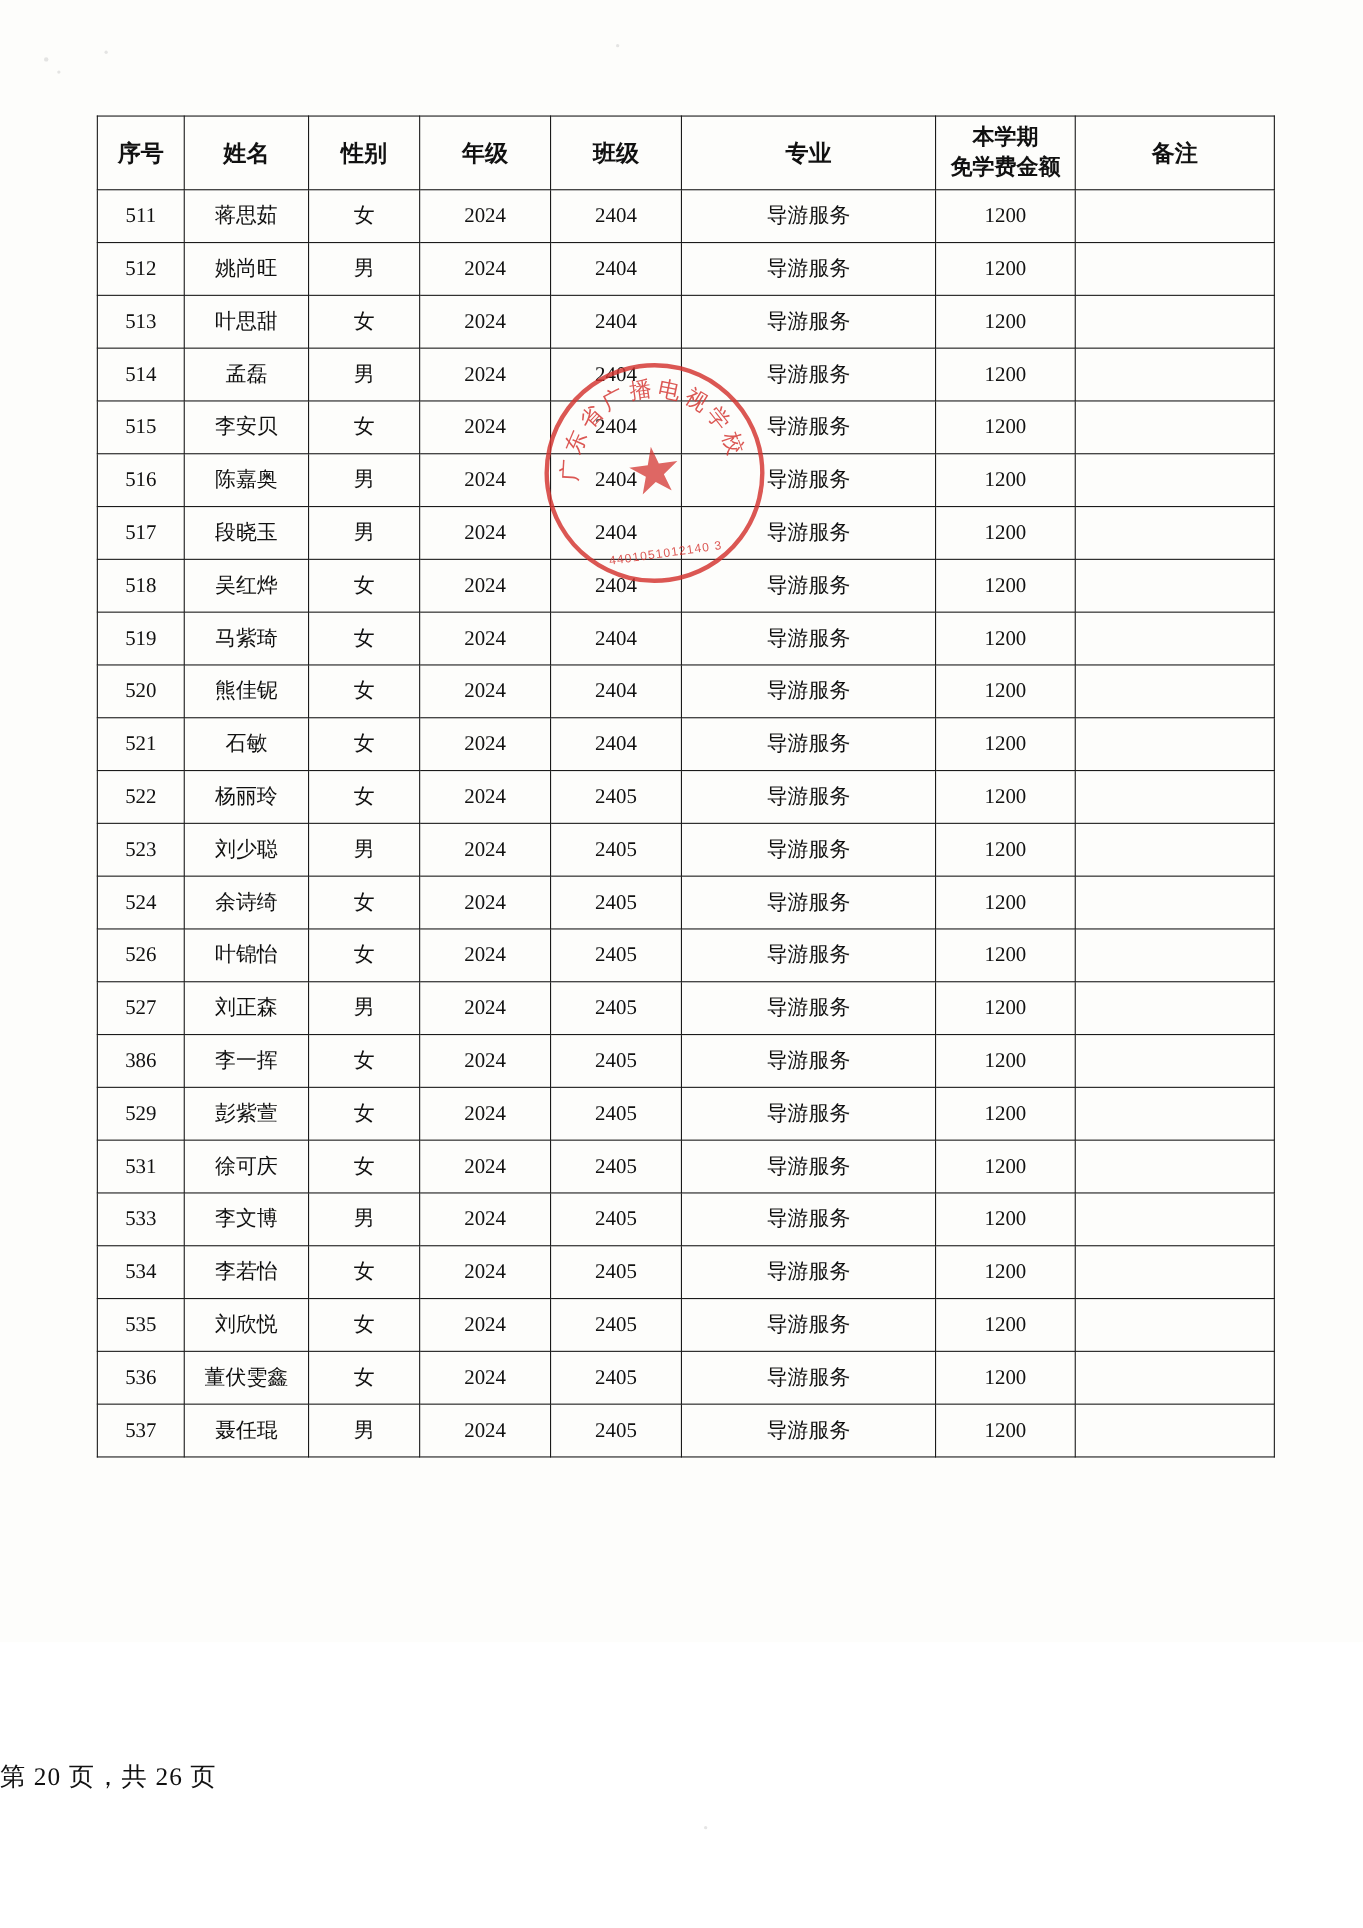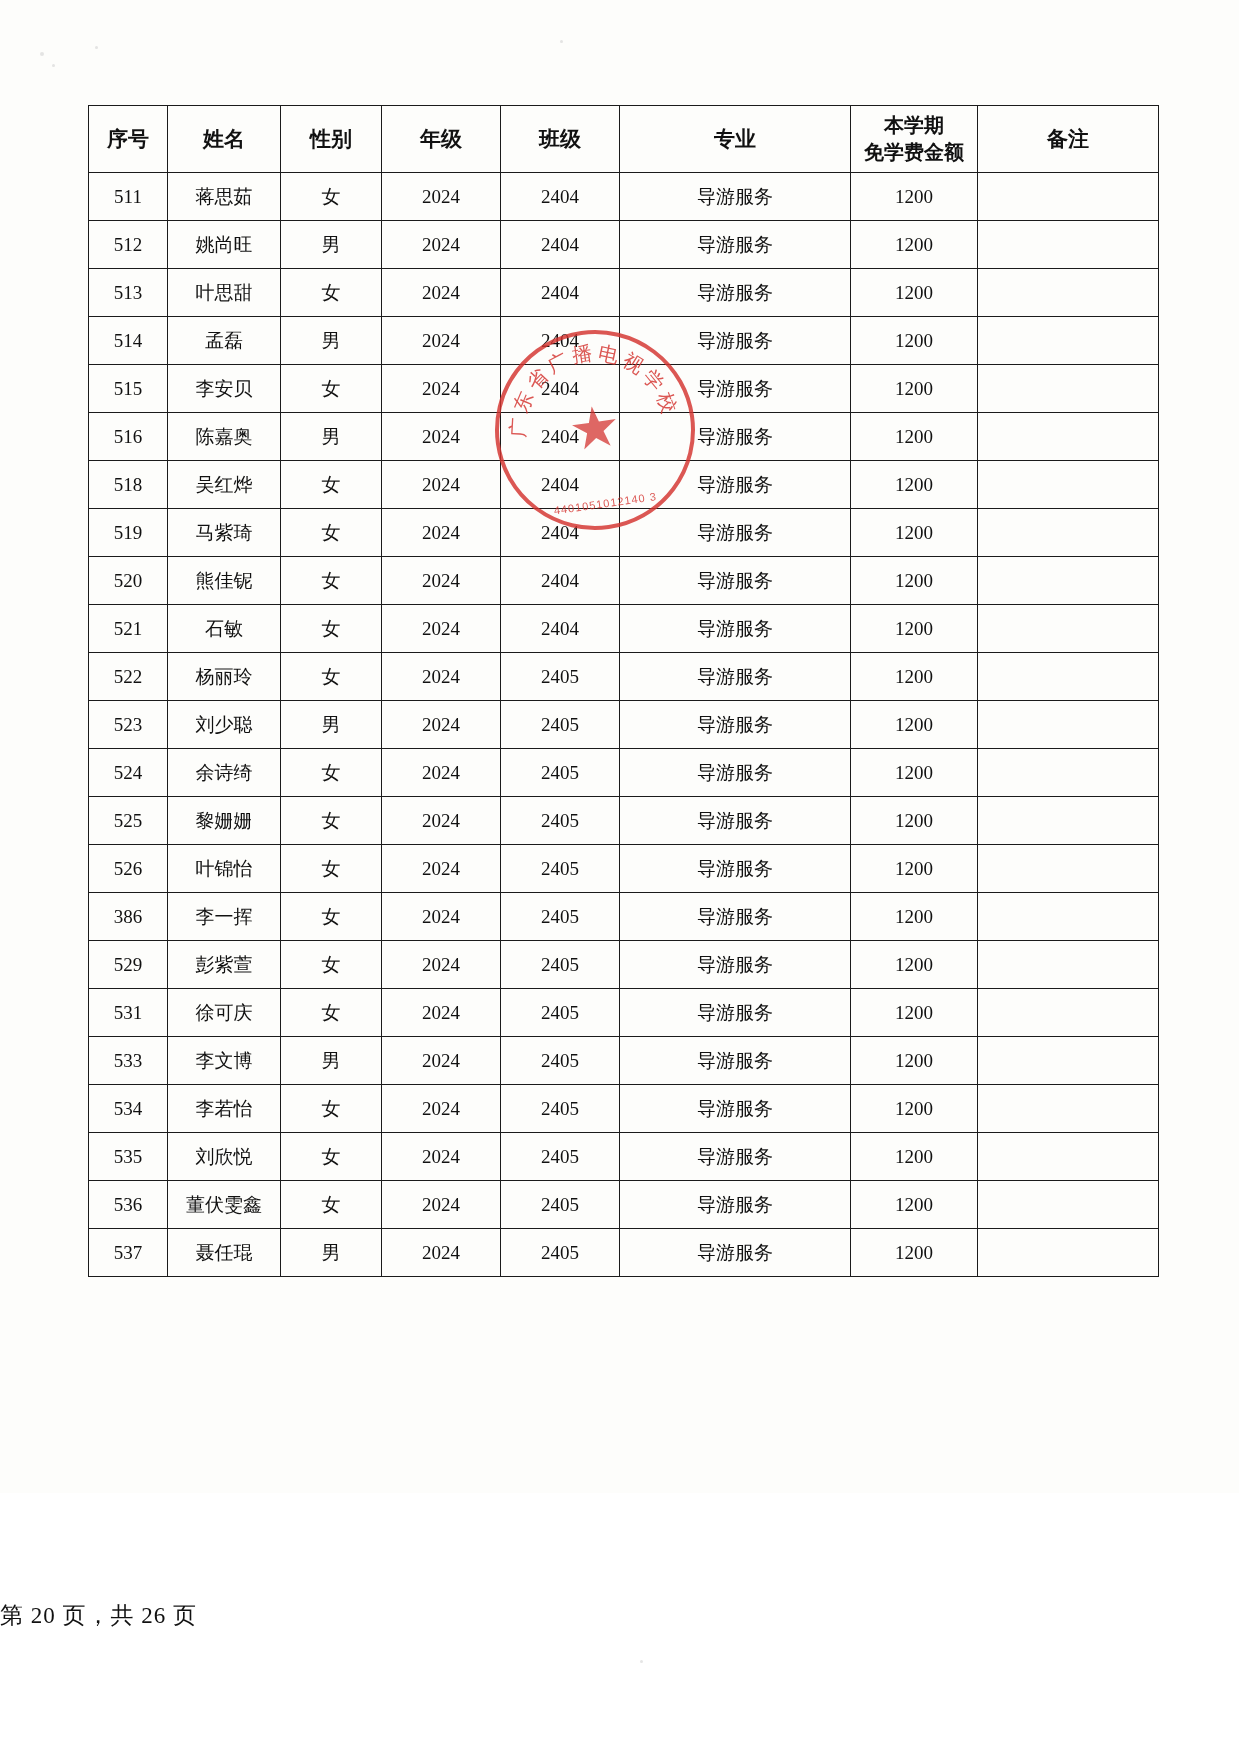--- a/index.html
+++ b/index.html
@@ -216,20 +216,30 @@
             <td class="c-seq">516</td>
             <td class="c-name">陈嘉奥</td>
             <td class="c-gender">男</td>
             <td class="c-grade">2024</td>
             <td class="c-class">2404</td>
             <td class="c-major">导游服务</td>
             <td class="c-amount">1200</td>
             <td class="c-remark"></td>
           </tr>
           <tr>
+            <td class="c-seq">517</td>
+            <td class="c-name">段晓玉</td>
+            <td class="c-gender">男</td>
+            <td class="c-grade">2024</td>
+            <td class="c-class">2404</td>
+            <td class="c-major">导游服务</td>
+            <td class="c-amount">1200</td>
+            <td class="c-remark"></td>
+          </tr>
+          <tr>
             <td class="c-seq">518</td>
             <td class="c-name">吴红烨</td>
             <td class="c-gender">女</td>
             <td class="c-grade">2024</td>
             <td class="c-class">2404</td>
             <td class="c-major">导游服务</td>
             <td class="c-amount">1200</td>
             <td class="c-remark"></td>
           </tr>
           <tr>
@@ -286,33 +296,33 @@
             <td class="c-seq">524</td>
             <td class="c-name">余诗绮</td>
             <td class="c-gender">女</td>
             <td class="c-grade">2024</td>
             <td class="c-class">2405</td>
             <td class="c-major">导游服务</td>
             <td class="c-amount">1200</td>
             <td class="c-remark"></td>
           </tr>
           <tr>
-            <td class="c-seq">525</td>
-            <td class="c-name">黎姗姗</td>
-            <td class="c-gender">女</td>
-            <td class="c-grade">2024</td>
-            <td class="c-class">2405</td>
-            <td class="c-major">导游服务</td>
-            <td class="c-amount">1200</td>
-            <td class="c-remark"></td>
-          </tr>
-          <tr>
             <td class="c-seq">526</td>
             <td class="c-name">叶锦怡</td>
             <td class="c-gender">女</td>
+            <td class="c-grade">2024</td>
+            <td class="c-class">2405</td>
+            <td class="c-major">导游服务</td>
+            <td class="c-amount">1200</td>
+            <td class="c-remark"></td>
+          </tr>
+          <tr>
+            <td class="c-seq">527</td>
+            <td class="c-name">刘正森</td>
+            <td class="c-gender">男</td>
             <td class="c-grade">2024</td>
             <td class="c-class">2405</td>
             <td class="c-major">导游服务</td>
             <td class="c-amount">1200</td>
             <td class="c-remark"></td>
           </tr>
           <tr>
             <td class="c-seq">386</td>
             <td class="c-name">李一挥</td>
             <td class="c-gender">女</td>

